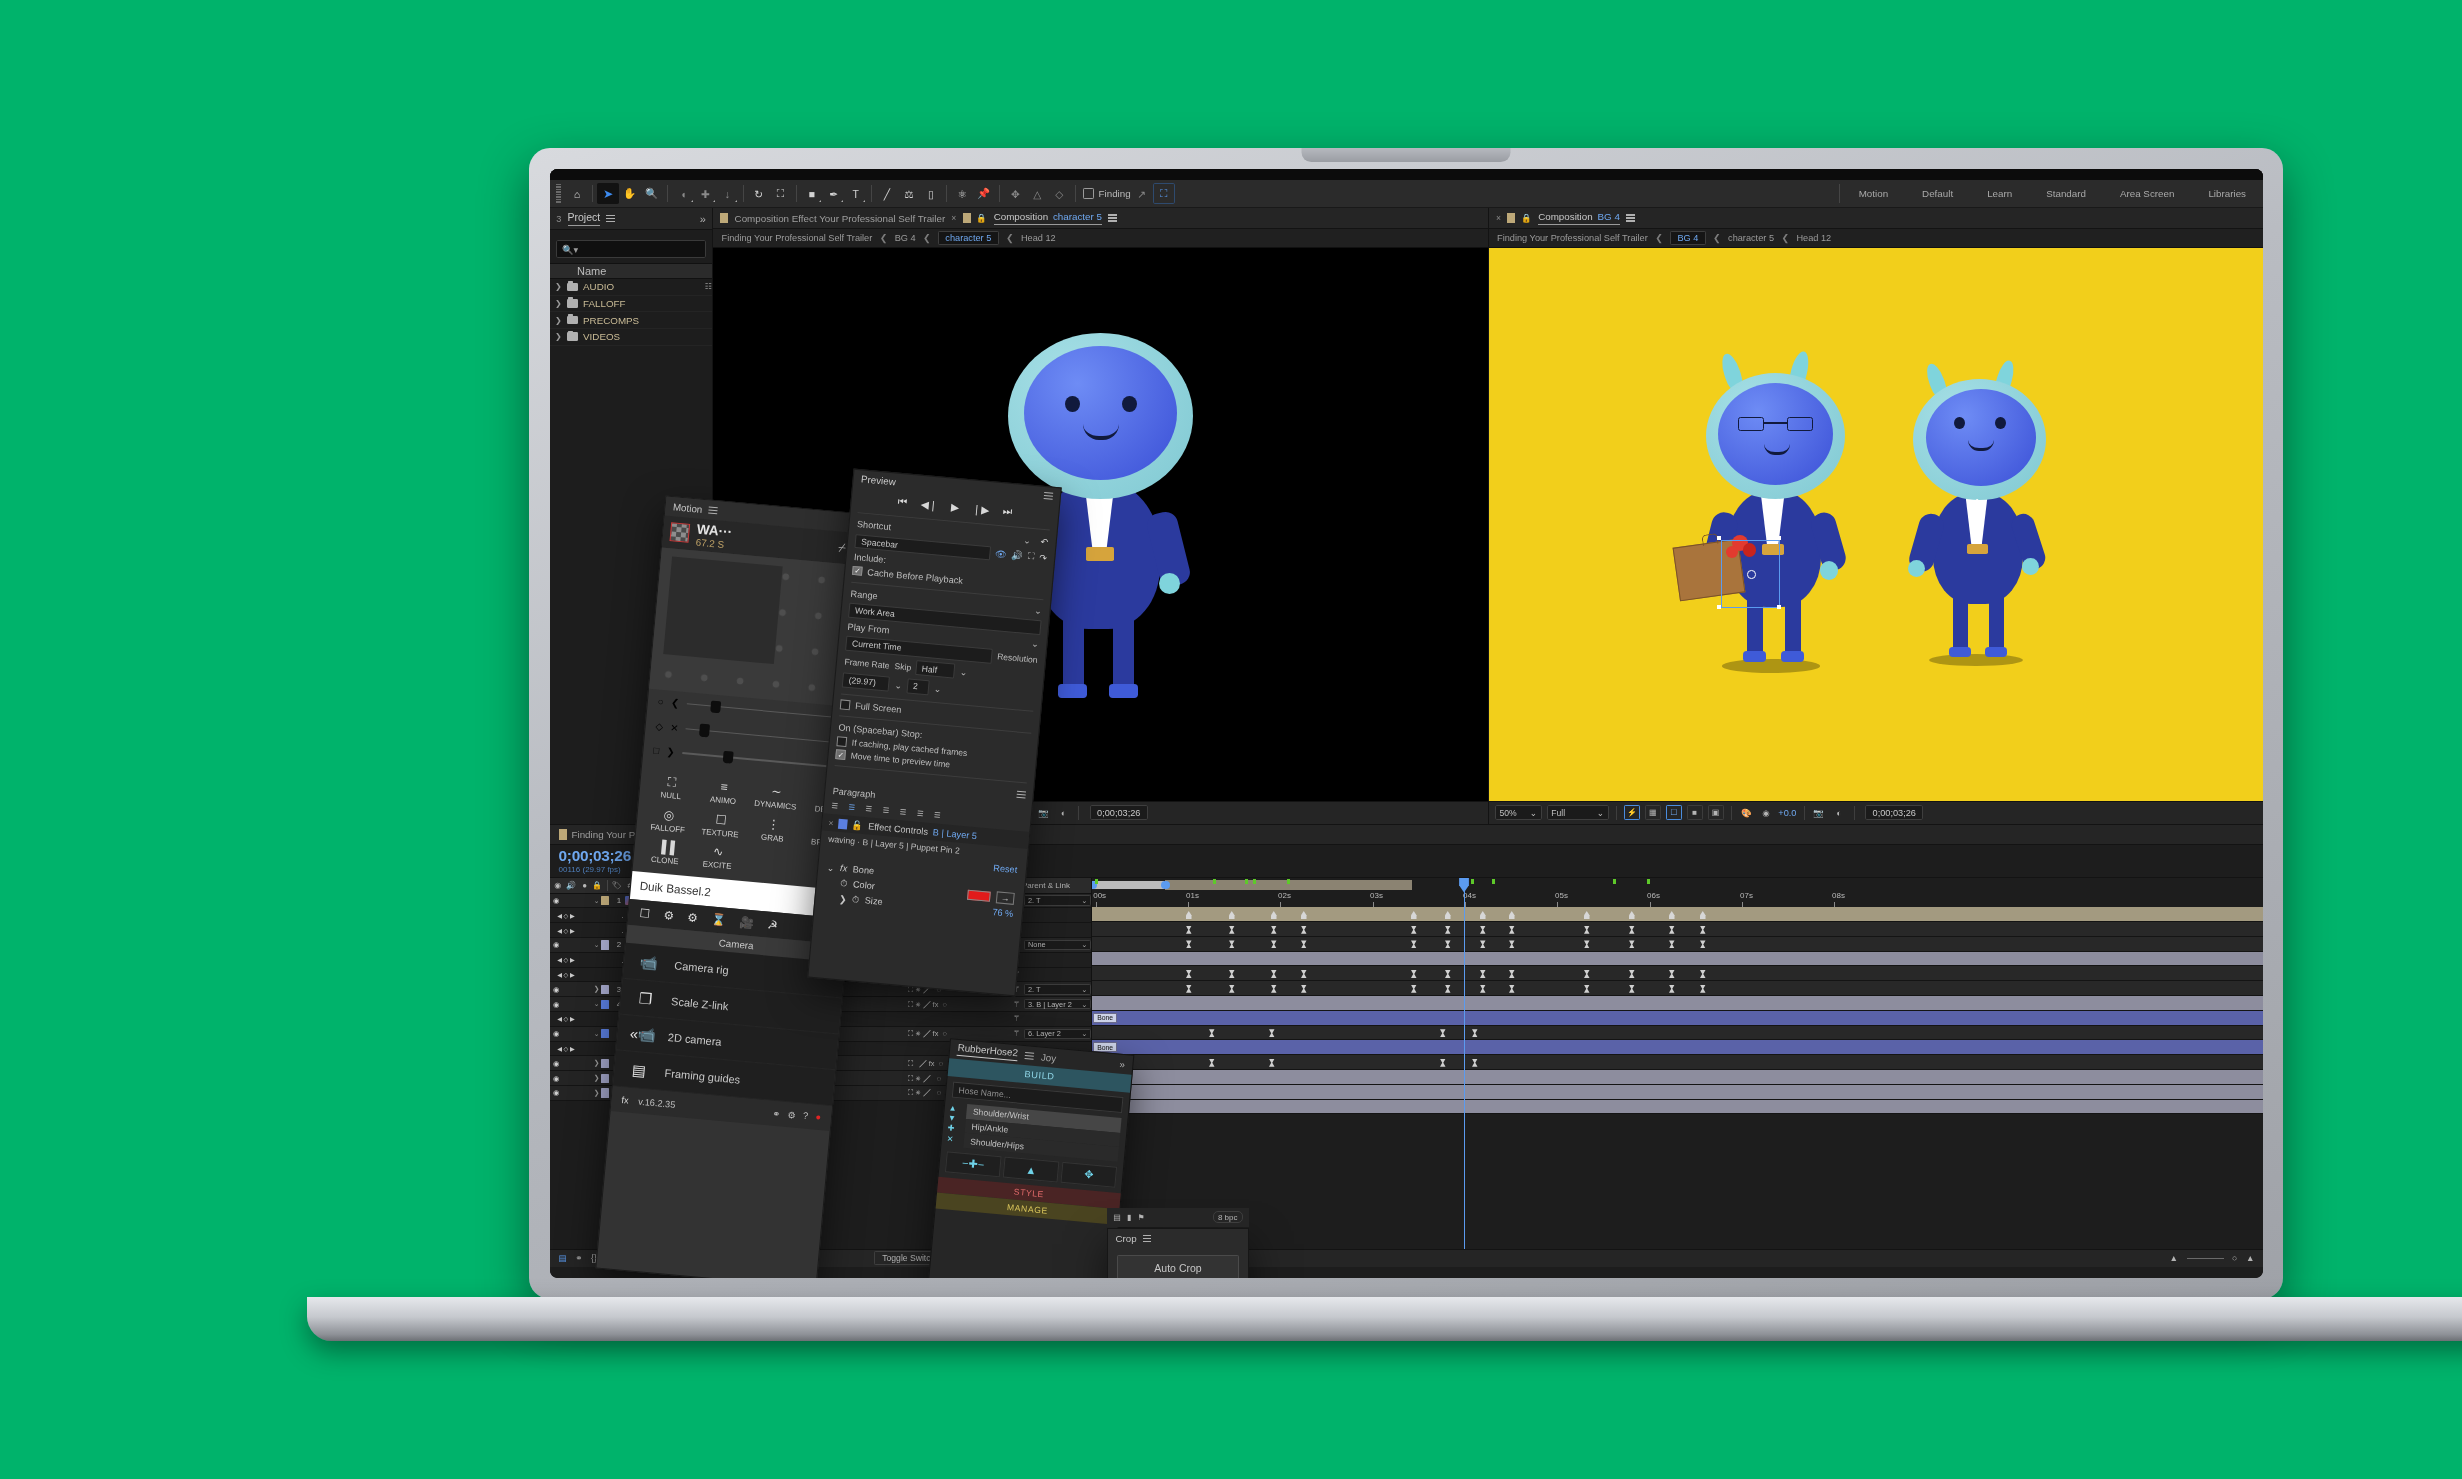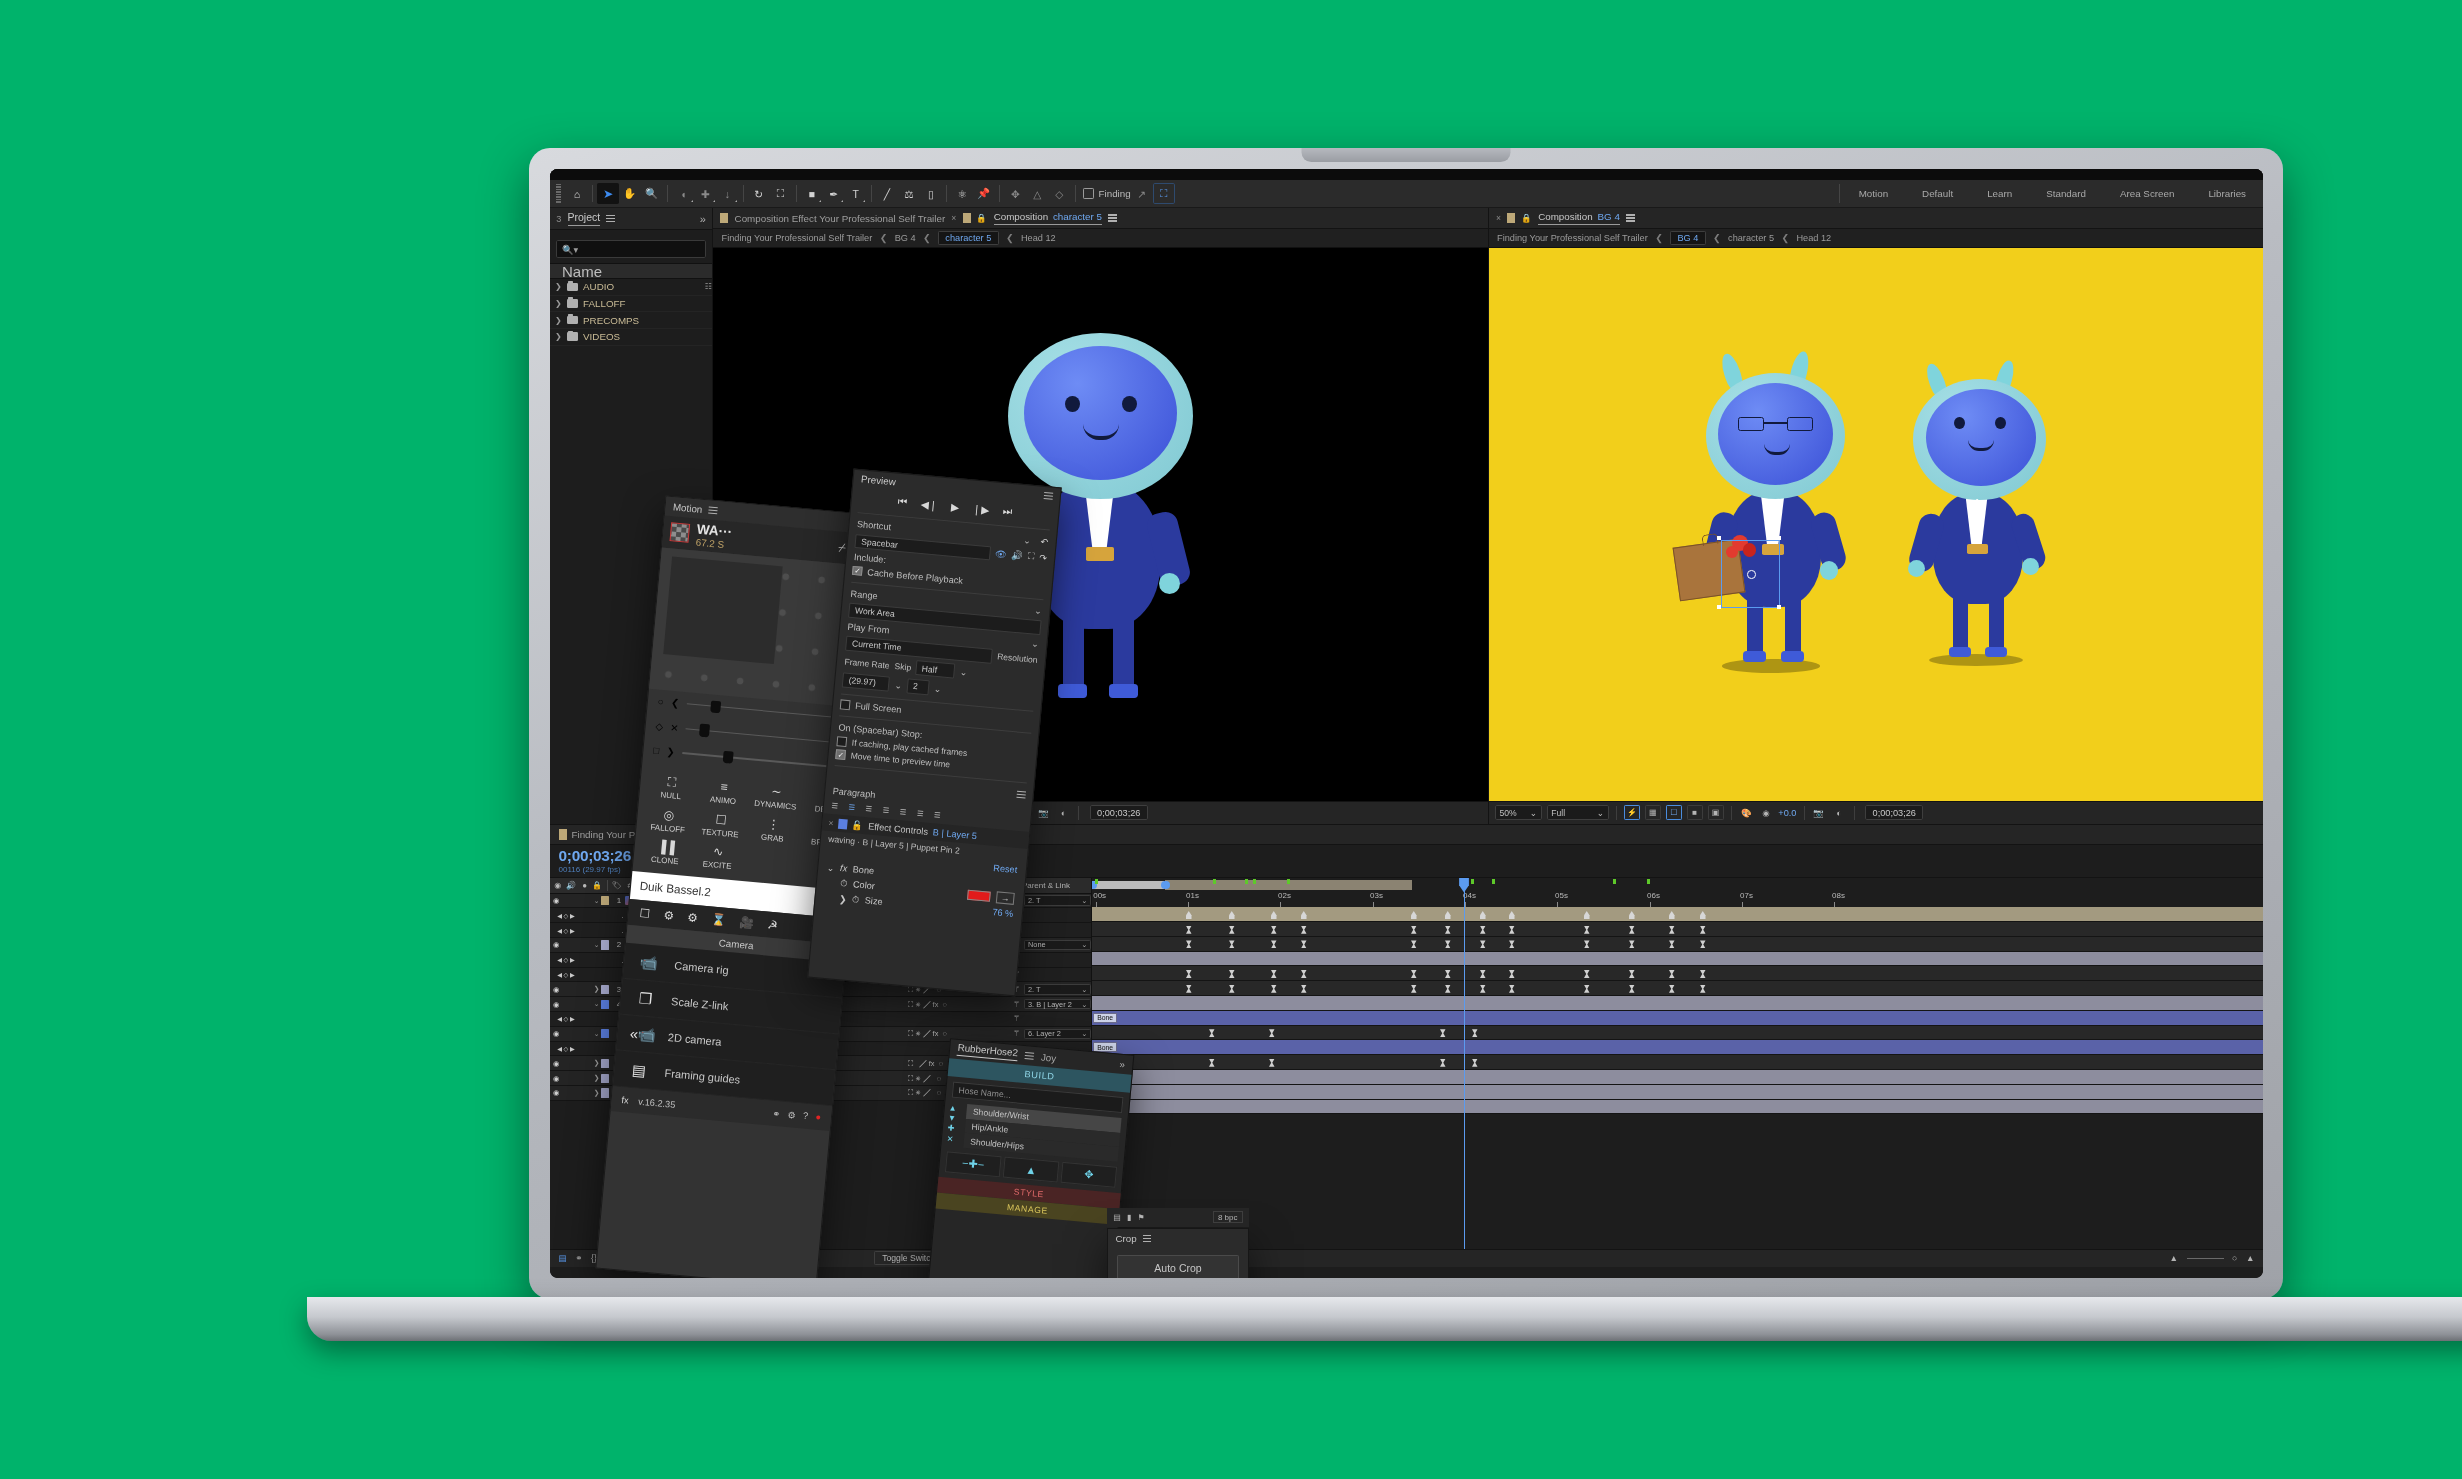--- a/index.html
+++ b/index.html
@@ -73,21 +73,21 @@
     background:#252525; border-bottom:0.6px solid #131313; }
   .proj-num { color:#8d8d8d; font-size:9.2px; }
   .proj-title { font-size:10.5px; color:#c8c8c8; border-bottom:1.2px solid #9a9a9a; padding-bottom:1.8px; }
   .hamb { display:inline-block; width:8.6px; }
   .hamb i { display:block; height:1.2px; background:#b0b0b0; margin:1.8px 0; }
   .chevs { margin-left:auto; color:#b0b0b0; font-size:11px; }
   .proj-search { margin:9.8px 6.2px 4.9px; height:18.5px; background:#101010;
     border:0.6px solid #3a3a3a; border-radius:1.8px; display:flex; align-items:center; padding:0 4.9px; }
   .srch-glyph { color:#9d9d9d; font-size:9.2px; }
   .col-head { height:16px; background:#2b2b2b; display:flex; align-items:center;
-    padding-left:12px; border-top:0.6px solid #111; border-bottom:0.6px solid #111; font-size:15px; color:#bdbdbd; }
+    padding-left:27px; border-top:0.6px solid #111; border-bottom:0.6px solid #111; font-size:11px; color:#bdbdbd; }
   .folder-row { height:16.6px; display:flex; align-items:center; gap:4.9px; padding-left:4.9px;
     border-bottom:0.6px solid #242424; font-size:9.8px; color:#c9bb96; }
   .arw { color:#9a9a9a; font-size:8px; width:7.4px; }
   .fold-ico { width:11px; height:8.6px; background:#b0b0b0; border-radius:1.2px; position:relative; }
   .fold-ico:before { content:''; position:absolute; left:0.6px; top:-1.8px; width:4.9px; height:1.8px; background:#b0b0b0; border-radius:0.6px; }
 
   
   .viewers { flex:1; display:flex; }
   .viewer { flex:1; display:flex; flex-direction:column; border-right:1.2px solid #131313; }
   .vtabbar { height:21px; background:#252525; display:flex; align-items:center;
@@ -1303,21 +1303,21 @@
             </span>
         </div>
         <div class="cr-btn">Auto Crop</div>
 
       </div>
 
       <div style="position:absolute;left:557px;top:1039px;width:142px;height:18.5px;background:#252525;display:flex;align-items:center;gap:6.2px;padding:0 6.2px;font-size:8px;color:#b4b4b4;">
         <span>▤</span>
         <span>▮</span>
         <span>⚑</span>
-        <span style="margin-left:auto;border:0.6px solid #3e3e3e;padding:0.6px 4.3px;border-radius:0;">8 bpc</span>
+        <span style="margin-left:auto;border:0.6px solid #3e3e3e;padding:0.6px 4.3px;border-radius:5px;">8 bpc</span>
       </div>
 
     </div>
     <div class="laptop-notch"></div>
   </div>
   <div class="laptop-base"></div>
 </div>
 
 
 </body></html>

